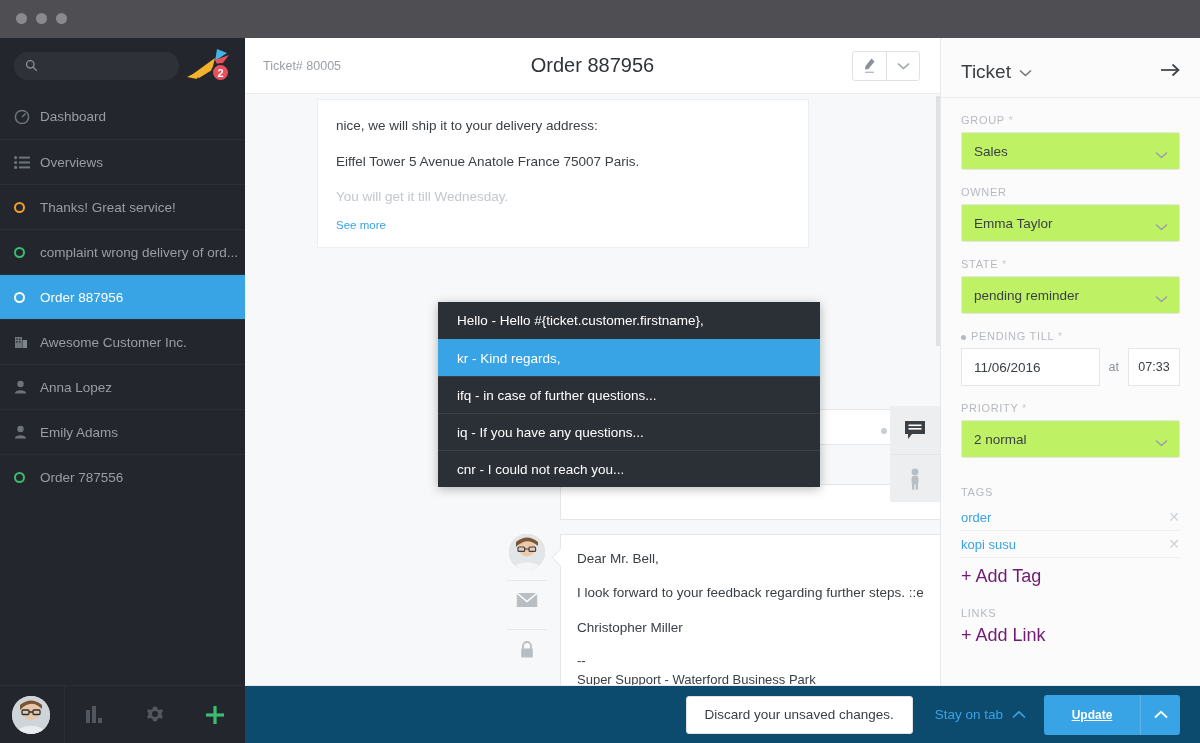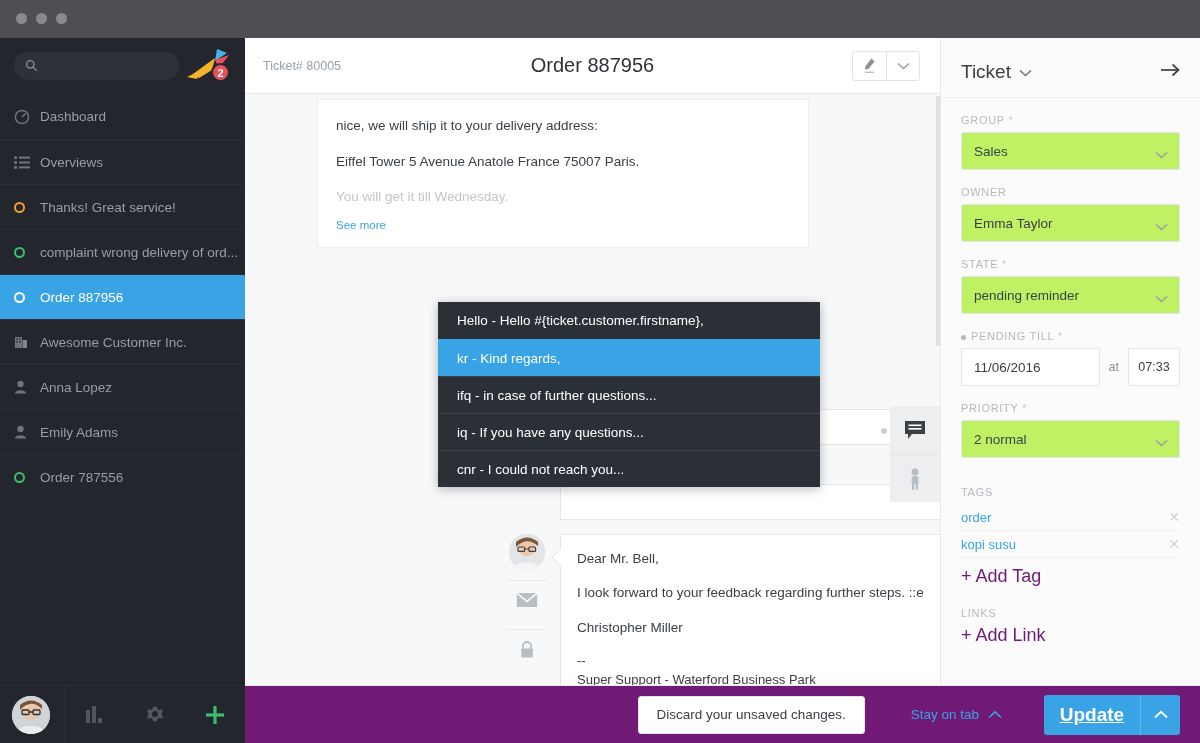--- a/index.html
+++ b/index.html
@@ -224,40 +224,40 @@
     display: flex; align-items: center; height: 27px;
     border-bottom: 1px solid #eef0f1;
     font-size: 13px; color: #38a3e5;
   }
   .rp-tag .x { margin-left: auto; color: #ced3d7; font-size: 14px; }
   .rp-add { font-size: 18px; color: #701a75; margin-top: 8px; }
 
   
   .bottombar {
     position: absolute; left: 245px; bottom: 0; width: 955px; height: 58px;
-    background: #701a75; border-top: 1px solid #e7e9eb;
+    background: #0c4a6e; border-top: 1px solid #e7e9eb;
     display: flex; align-items: center; justify-content: flex-end;
-    padding-right: 20px; z-index: 30; gap: 24px;
+    padding-right: 20px; z-index: 30;
   }
   .discard {
     height: 38px; border: 1px solid #e0e3e6; background: #fff; border-radius: 3px;
     display: flex; align-items: center; padding: 0 18px;
     font-size: 13.5px; color: #3b4045;
   }
   .stayontab {
     display: flex; align-items: center; gap: 9px;
     margin-left: 22px; font-size: 13.5px; color: #38a3e5;
   }
   .updatewrap {
     display: flex; margin-left: 18px; height: 40px;
     border-radius: 3px; overflow: hidden; background: #38a3e5;
   }
   .updatebtn {
     display: flex; align-items: center; justify-content: center;
-    width: 96px; color: #fff; font-size: 19px; font-weight: bold; text-decoration: underline;
+    width: 96px; color: #fff; font-size: 12px; font-weight: bold; text-decoration: underline;
   }
   .updatearrow {
     width: 40px; display: flex; align-items: center; justify-content: center;
     border-left: 1px solid #5fb6ea;
   }
   .scrollthumb {
     position: absolute; right: 0; top: 2px; width: 4px; height: 250px;
     background: #dfe2e5;
   }
 </style>

